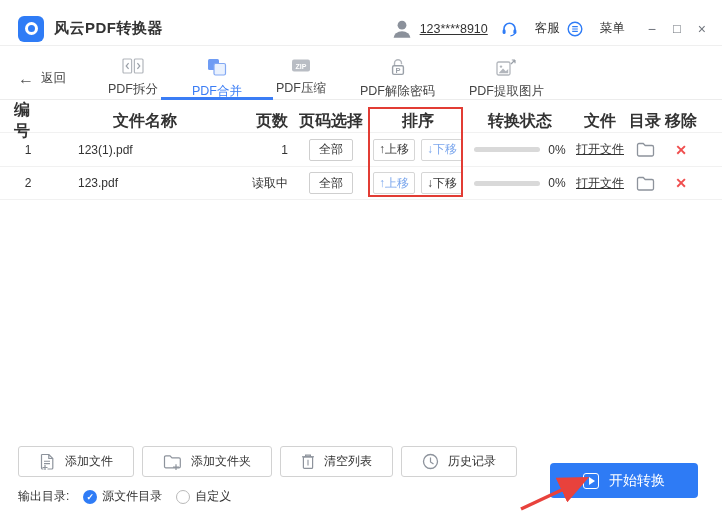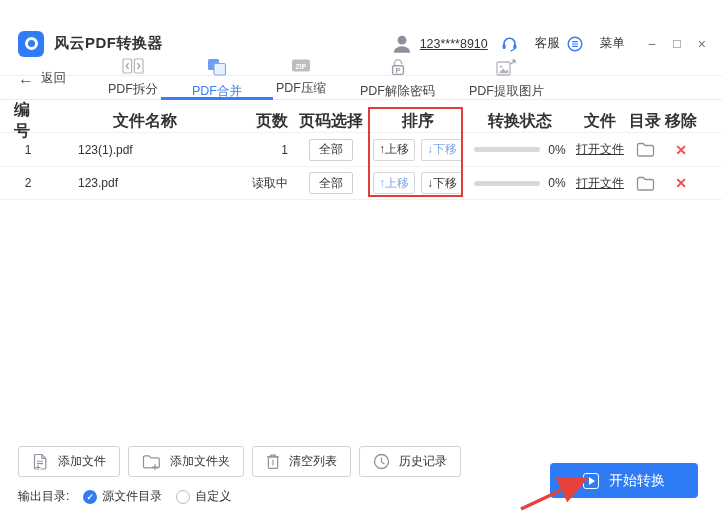--- a/index.html
+++ b/index.html
@@ -1,20 +1,20 @@
 <!DOCTYPE html>
 <html><head>
 <meta charset="utf-8">
 <style>
   * { margin:0; padding:0; box-sizing:border-box; }
   body { background:#fff; font-family:"Liberation Sans", sans-serif; }
   .window { position:relative; width:722px; height:517px; background:#fff; color:#333; overflow:hidden; }
 
   
-  .titlebar { position:absolute; top:0; left:0; right:0; height:76px;
+  .titlebar { position:absolute; top:0; left:0; right:0; height:46px;
     display:flex; align-items:center; padding:12px 16px 0 18px; border-bottom:1px solid #efefef; }
   .logo { width:26px; height:26px; background:#2f7cf6; border-radius:6px;
     display:flex; align-items:center; justify-content:center; margin-right:10px; flex:0 0 auto; }
   .logo-ring { width:13px; height:13px; border:3.5px solid #fff; border-radius:50%; }
   .app-title { font-size:15px; font-weight:bold; letter-spacing:.5px; }
   .titlebar-right { margin-left:auto; display:flex; align-items:center; gap:7px; font-size:12.5px; }
   .user-id { text-decoration:underline; margin-right:6px; cursor:pointer; }
   .tb-item { display:flex; align-items:center; gap:17px; cursor:pointer; }
   .win-controls { display:flex; gap:17px; margin-left:16px; color:#70757d; font-size:14px; }
   .win-controls span { cursor:pointer; line-height:1; }
@@ -60,21 +60,21 @@
   .remove-x { justify-self:center; color:#f04e4e; font-size:14px; font-weight:bold; cursor:pointer; }
 
   
   .red-box { position:absolute; left:368px; top:107px; width:95px; height:90px;
     border:2px solid #e23c34; pointer-events:none; }
   .red-arrow { position:absolute; left:505px; top:468px; pointer-events:none; }
 
   
   .bottom-toolbar { position:absolute; left:18px; top:446px; display:flex; gap:8px; }
   .tool-btn { height:31px; border:1px solid #d2d2d2; border-radius:3px; background:#fff;
-    display:flex; align-items:center; gap:9px; padding:0 13px; font-size:12px; color:#333;
+    display:flex; align-items:center; gap:9px; padding:0 20px; font-size:12px; color:#333;
     cursor:pointer; font-family:inherit; }
 
   
   .output-row { position:absolute; left:18px; top:488px; display:flex; align-items:center;
     gap:14px; font-size:12px; }
   .radio-opt { display:flex; align-items:center; gap:5px; cursor:pointer; }
   .radio { width:14px; height:14px; border-radius:50%; flex:0 0 auto; }
   .radio.checked { background:#2f7cf6; color:#fff; font-size:9px; font-weight:bold;
     display:flex; align-items:center; justify-content:center; }
   .radio.unchecked { border:1px solid #b9b9b9; background:#fff; }

